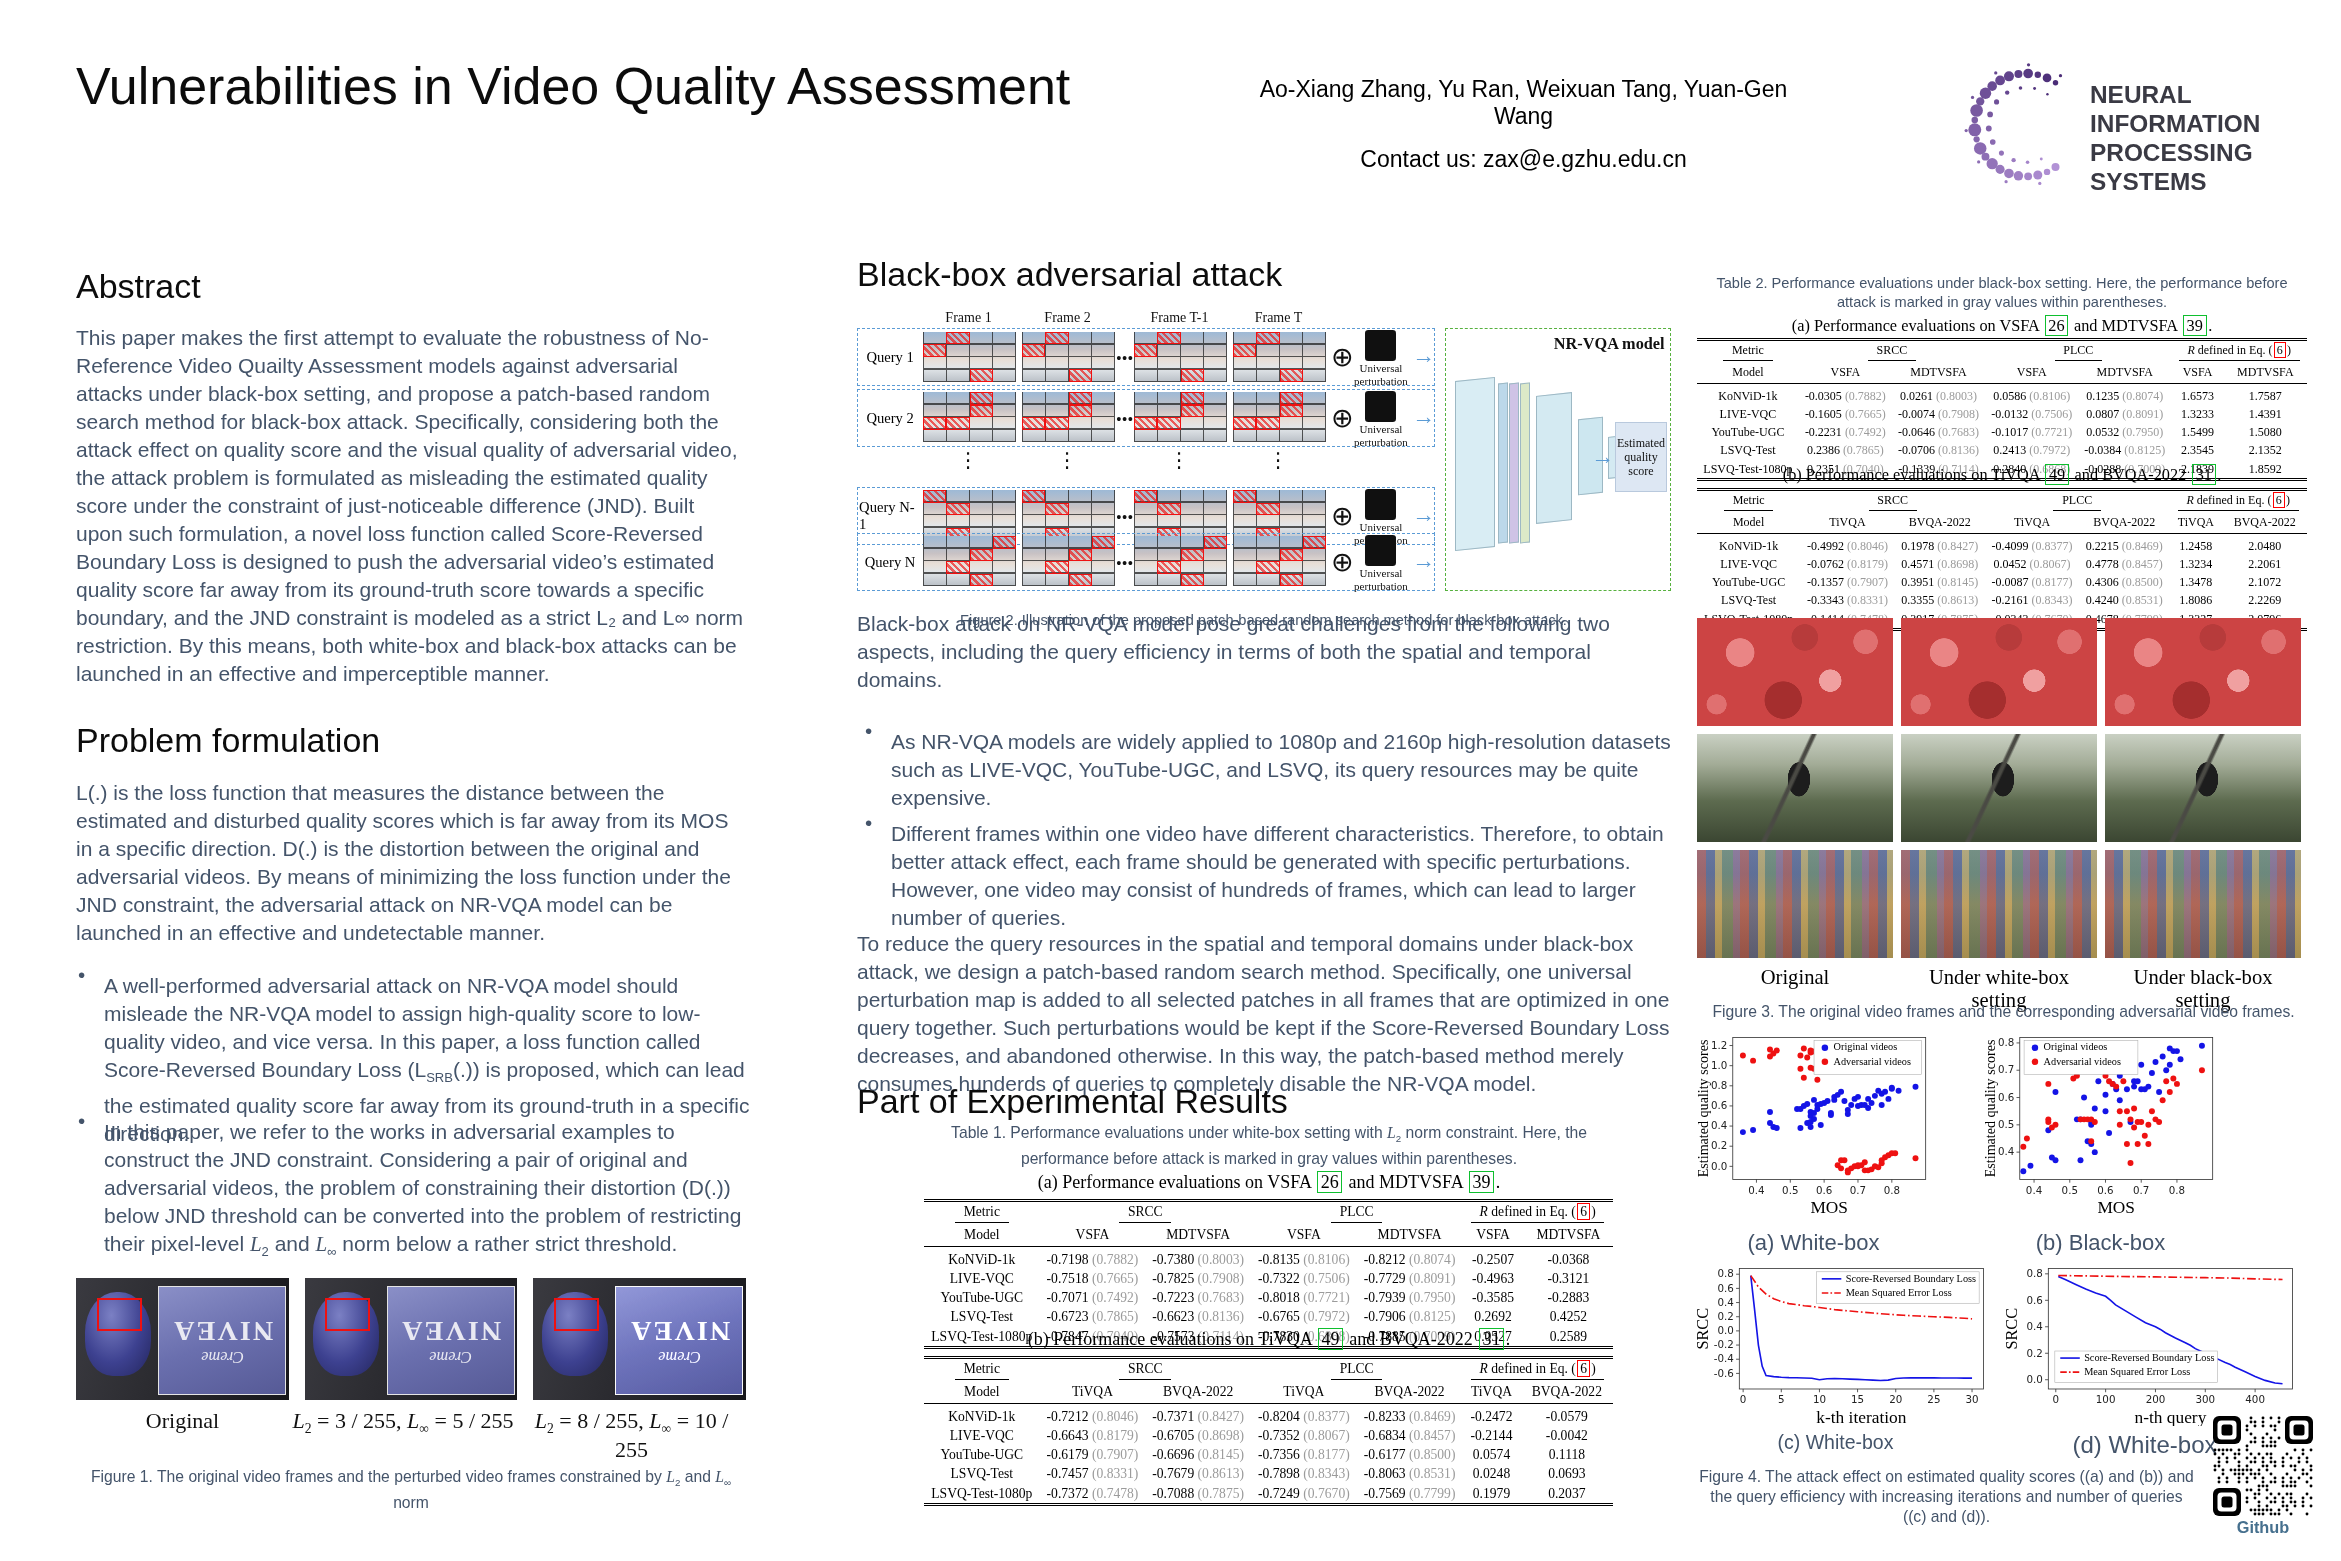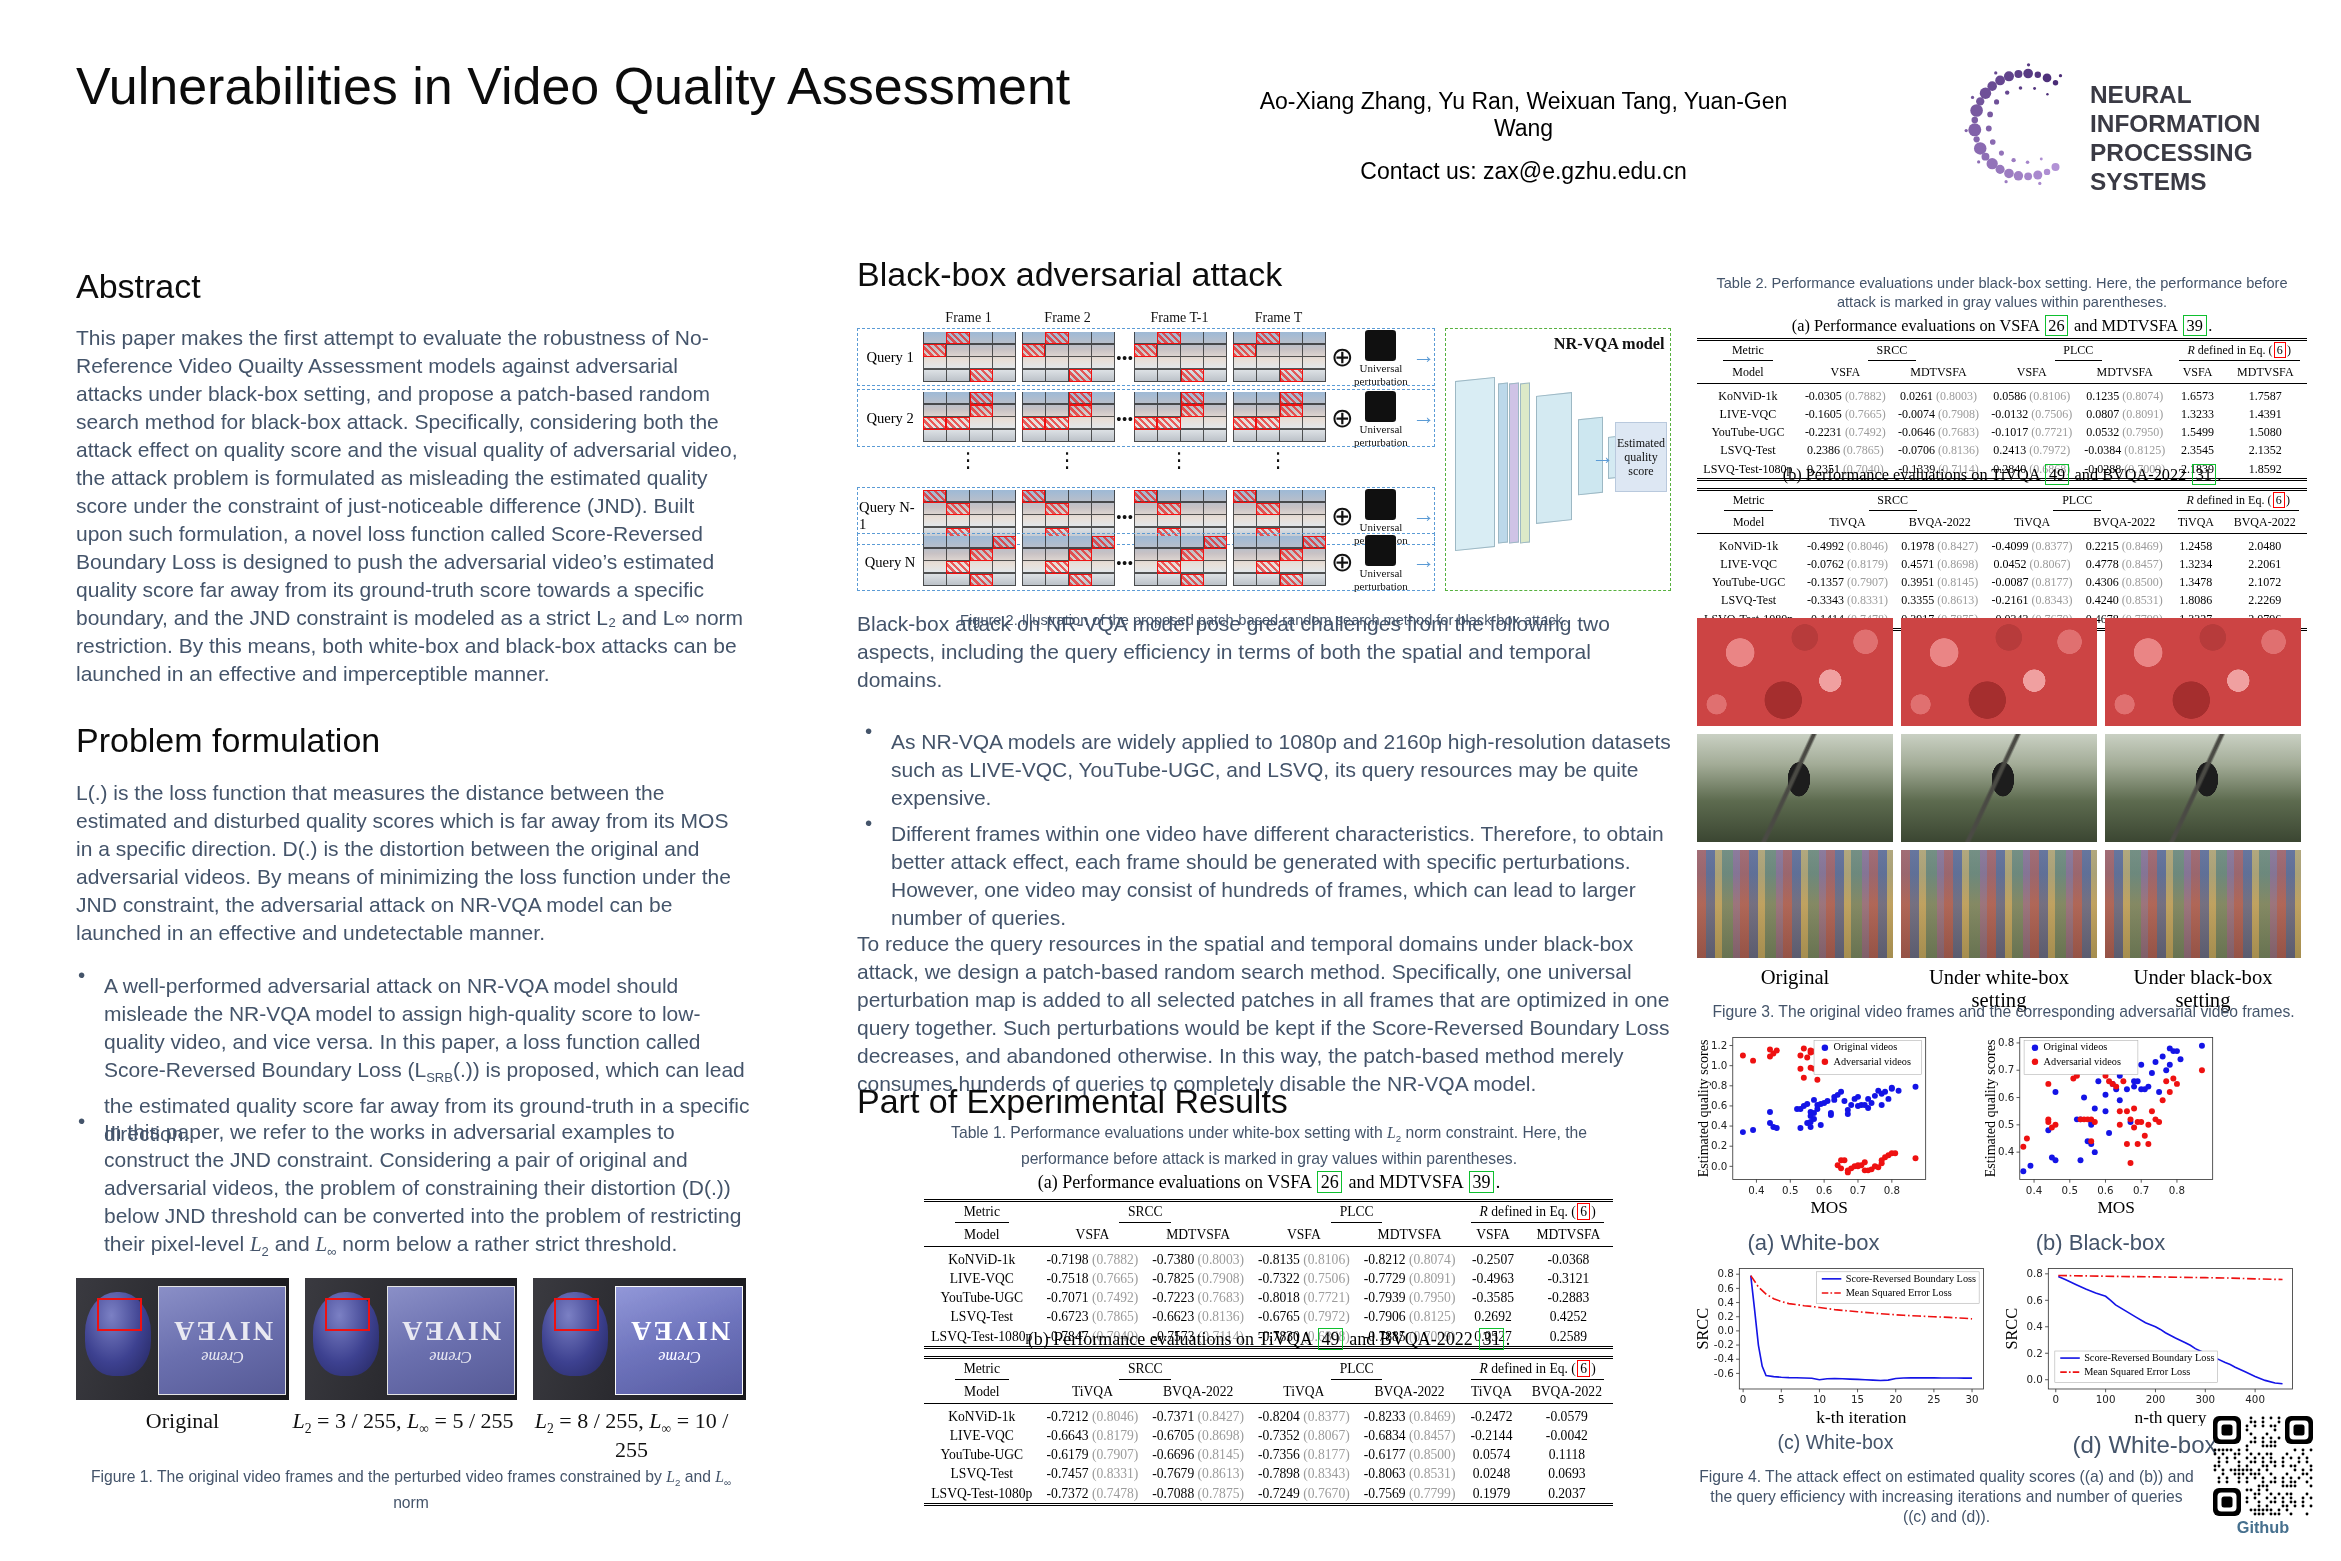--- a/index.html
+++ b/index.html
@@ -6,21 +6,21 @@
     font-family:"Liberation Sans",sans-serif;color:#111;overflow:hidden;}
   .abs{position:absolute;}
   .serif{font-family:"Liberation Serif",serif;}
   .it{font-style:italic;font-family:"Liberation Serif",serif;}
   sub{font-size:62%;}
   .box-green{border:1.6px solid #0ebf2e;padding:0 2.7px;margin:0 1.6px;}
   .box-red{border:1.6px solid #ff0000;padding:0 2.2px;margin:0 1.1px;}
   
   #title{left:76px;top:50px;font-size:52px;line-height:72px;color:#0c0c0c;}
   #authors{left:1231px;top:76px;width:585px;text-align:center;font-size:23px;color:#000;}
-  #authors div{margin-bottom:16.3px;margin-top:12px;}
+  #authors div{margin-bottom:16.3px;}
   #logo{left:1961px;top:50px;width:369px;height:152px;}
   #logo-text{position:absolute;left:129px;top:30px;width:239px;font-size:24.4px;font-weight:bold;
     line-height:29px;color:#3a3a44;letter-spacing:0px;}
   
   .h1{font-size:34px;color:#0c0c0c;}
   .body-t{font-size:21px;line-height:28px;color:#44546A;}
   .bullet{display:flex;}
   .bullet .dot{width:26px;font-size:20.6px;color:#44546A;}
   .bullet .bt{flex:1;margin-top:11px;}
   

